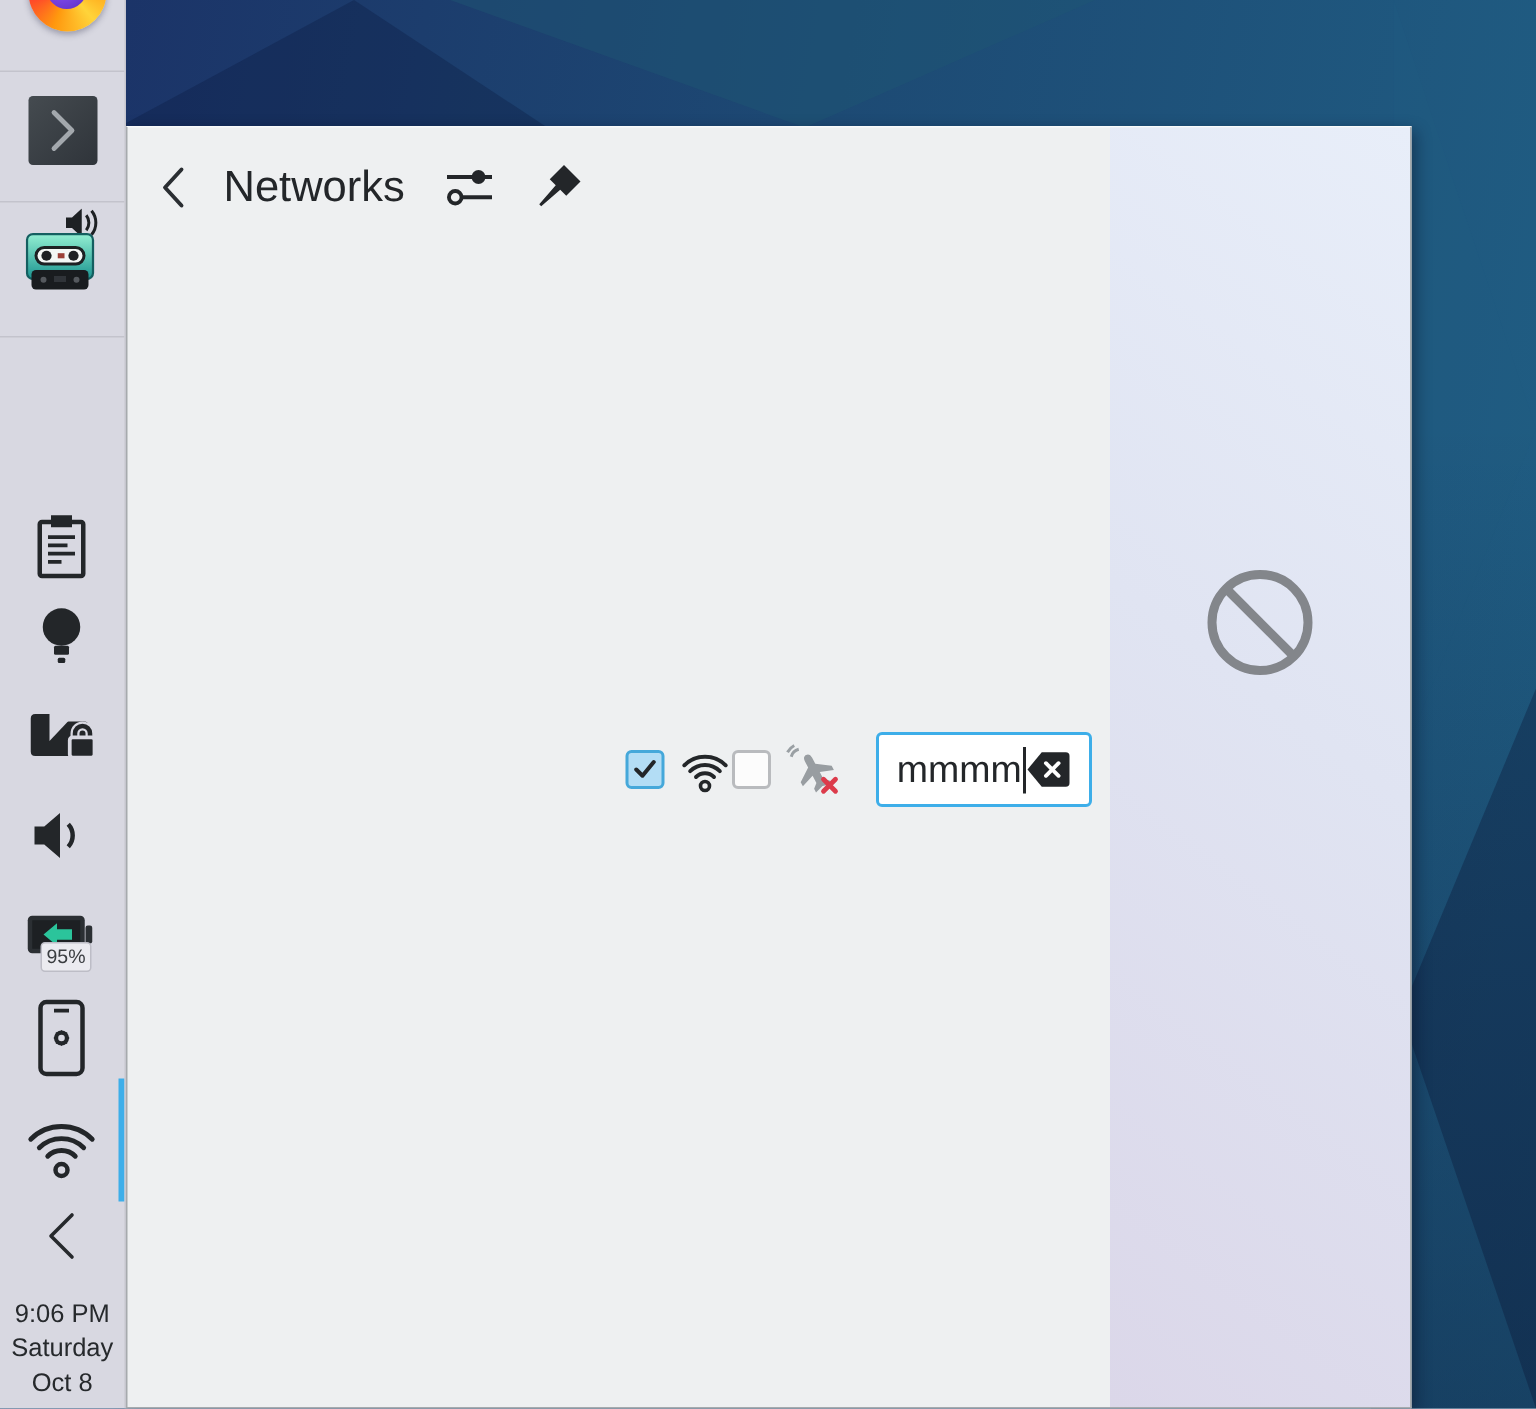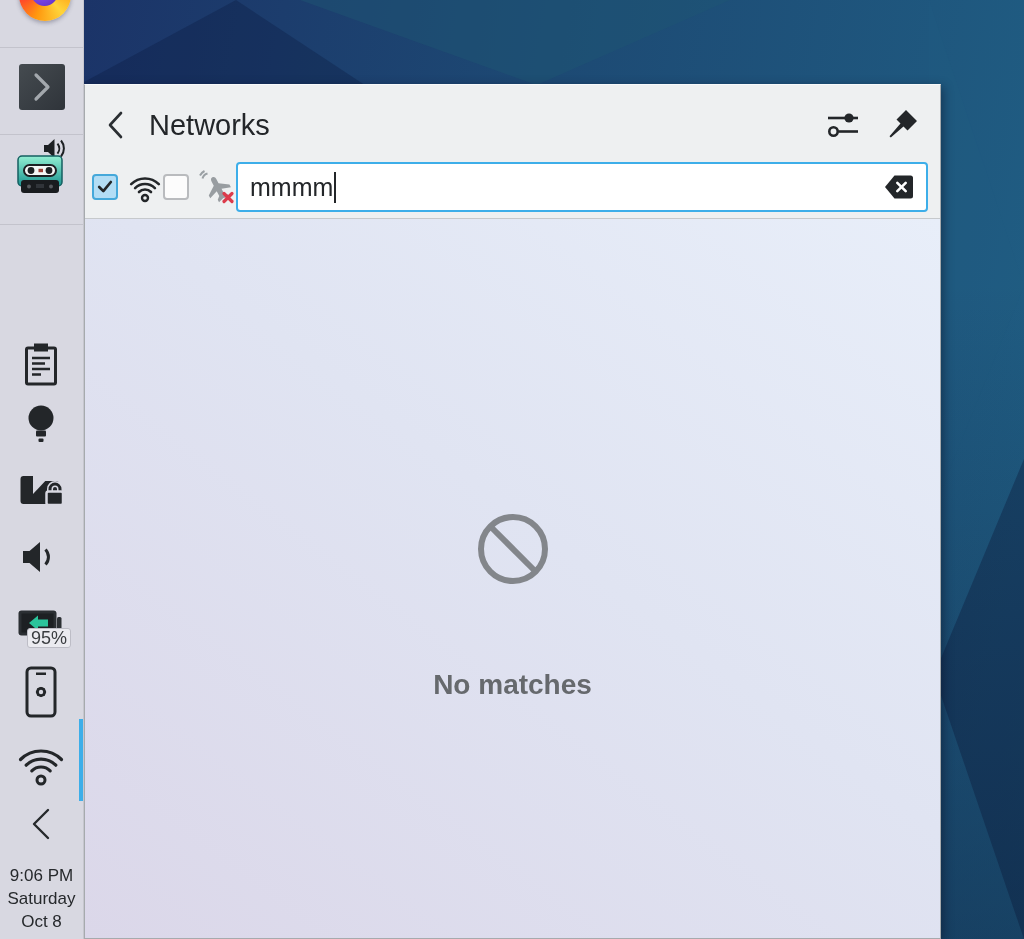--- a/index.html
+++ b/index.html
@@ -29,41 +29,41 @@
   .task-firefox{position:absolute;left:19px;top:-31px;width:52px;height:52px;border-radius:50%;
     background:conic-gradient(from 140deg at 50% 45%,#ffd43a,#ff980e,#ff3d2e,#e3256b,#b5007f,#ff980e,#ffd43a);
     box-shadow:0 2px 4px rgba(40,40,70,.35);}
   .task-firefox .ff-core{position:absolute;left:12px;top:10px;width:27px;height:27px;border-radius:50%;
     background:radial-gradient(circle at 35% 35%,#9059ff,#5b2bbf);}
   .task-konsole{position:absolute;left:19px;top:64px;width:46px;height:46px;border-radius:3px;
     background:linear-gradient(135deg,#454b50 0%,#2f343a 100%);display:flex;align-items:center;justify-content:center;}
   .task-media{position:absolute;left:17px;top:139px;width:50px;height:58px;}
   .tray-icon{position:absolute;}
   .battery-badge{position:absolute;left:27px;top:628px;background:#ebebf0;border:1px solid #bdbdc6;
-    border-radius:3px;font-size:18px;color:#3a3d40;padding:1px 3px;line-height:16px;z-index:3;}
+    border-radius:3px;font-size:13px;color:#3a3d40;padding:1px 3px;line-height:16px;z-index:3;}
   .active-bar{position:absolute;left:79px;top:719px;width:4px;height:82px;background:#3daee9;}
   .clock{position:absolute;top:864px;left:0;width:100%;text-align:center;color:#26292c;
     font-size:17px;line-height:23px;}
   
   .popup{position:absolute;left:84px;top:84px;width:857px;height:855px;background:#eef0f1;
     border:1px solid #a6aaad;border-top:1px solid #f8fafb;box-sizing:border-box;
-    box-shadow:2px 3px 10px rgba(8,10,30,.45);z-index:1;display:flex;flex-direction:column;}
+    box-shadow:2px 3px 10px rgba(8,10,30,.45);z-index:1;display:flex;flex-direction:row;}
   .popup-header{height:56px;display:flex;align-items:center;padding:12px 22px 0 20px;flex:0 0 auto;}
   .back-btn{width:22px;height:30px;display:flex;align-items:center;cursor:default;}
   .popup-title{font-size:29px;color:#232629;margin-left:22px;flex:0 0 auto;}
   .header-spacer{flex:1;}
   .hdr-btn{margin-left:26px;display:flex;align-items:center;}
   .filter-row{display:flex;align-items:center;padding:9px 12px 6px 7px;flex:0 0 auto;}
   .cbox{width:22px;height:22px;border-radius:4px;box-sizing:content-box;flex:0 0 auto;
     display:flex;align-items:center;justify-content:center;}
   .cbox.checked{background:#b3ddf5;border:2px solid #45a8da;}
   .cbox.unchecked{background:#fcfcfc;border:2px solid #b9bbbe;}
   .filter-glyph{margin-left:9px;flex:0 0 auto;display:flex;align-items:center;}
   .filter-glyph.second{margin-left:27px;}
-  .search-box{flex:1;height:46px;background:#ffffff;border:2px solid #3daee9;
+  .search-box{flex:1;margin-left:23px;height:46px;background:#ffffff;border:2px solid #3daee9;
     border-radius:4px;display:flex;align-items:center;padding:0 12px;}
   .search-text{font-size:25px;color:#232629;}
   .caret{display:inline-block;width:2px;height:31px;background:#232629;margin-left:1px;}
   .clear-btn{margin-left:auto;display:flex;align-items:center;}
   .popup-sep{height:1px;background:#c6c9cc;flex:0 0 auto;}
   .content{flex:1;background:linear-gradient(217deg,#e8eef9 0%,#e0e4f2 45%,#dbd7e9 100%);
     display:flex;flex-direction:column;align-items:center;padding-top:292px;box-sizing:border-box;}
   .no-matches{margin-top:82px;font-size:28px;font-weight:700;color:#66696d;}
   svg{display:block;}
 </style>
@@ -261,15 +261,14 @@
     </div>
   </div>
 
   <div class="popup-sep"></div>
 
   <div class="content">
     <svg width="76" height="76" viewBox="0 0 76 76">
       <circle cx="38" cy="38" r="32" fill="none" stroke="#83868b" stroke-width="6"></circle>
       <line x1="16.5" y1="16.5" x2="59.5" y2="59.5" stroke="#83868b" stroke-width="6"></line>
     </svg>
-    <div class="no-matches">No matches</div>
   </div>
 </div>
 
 </body></html>

